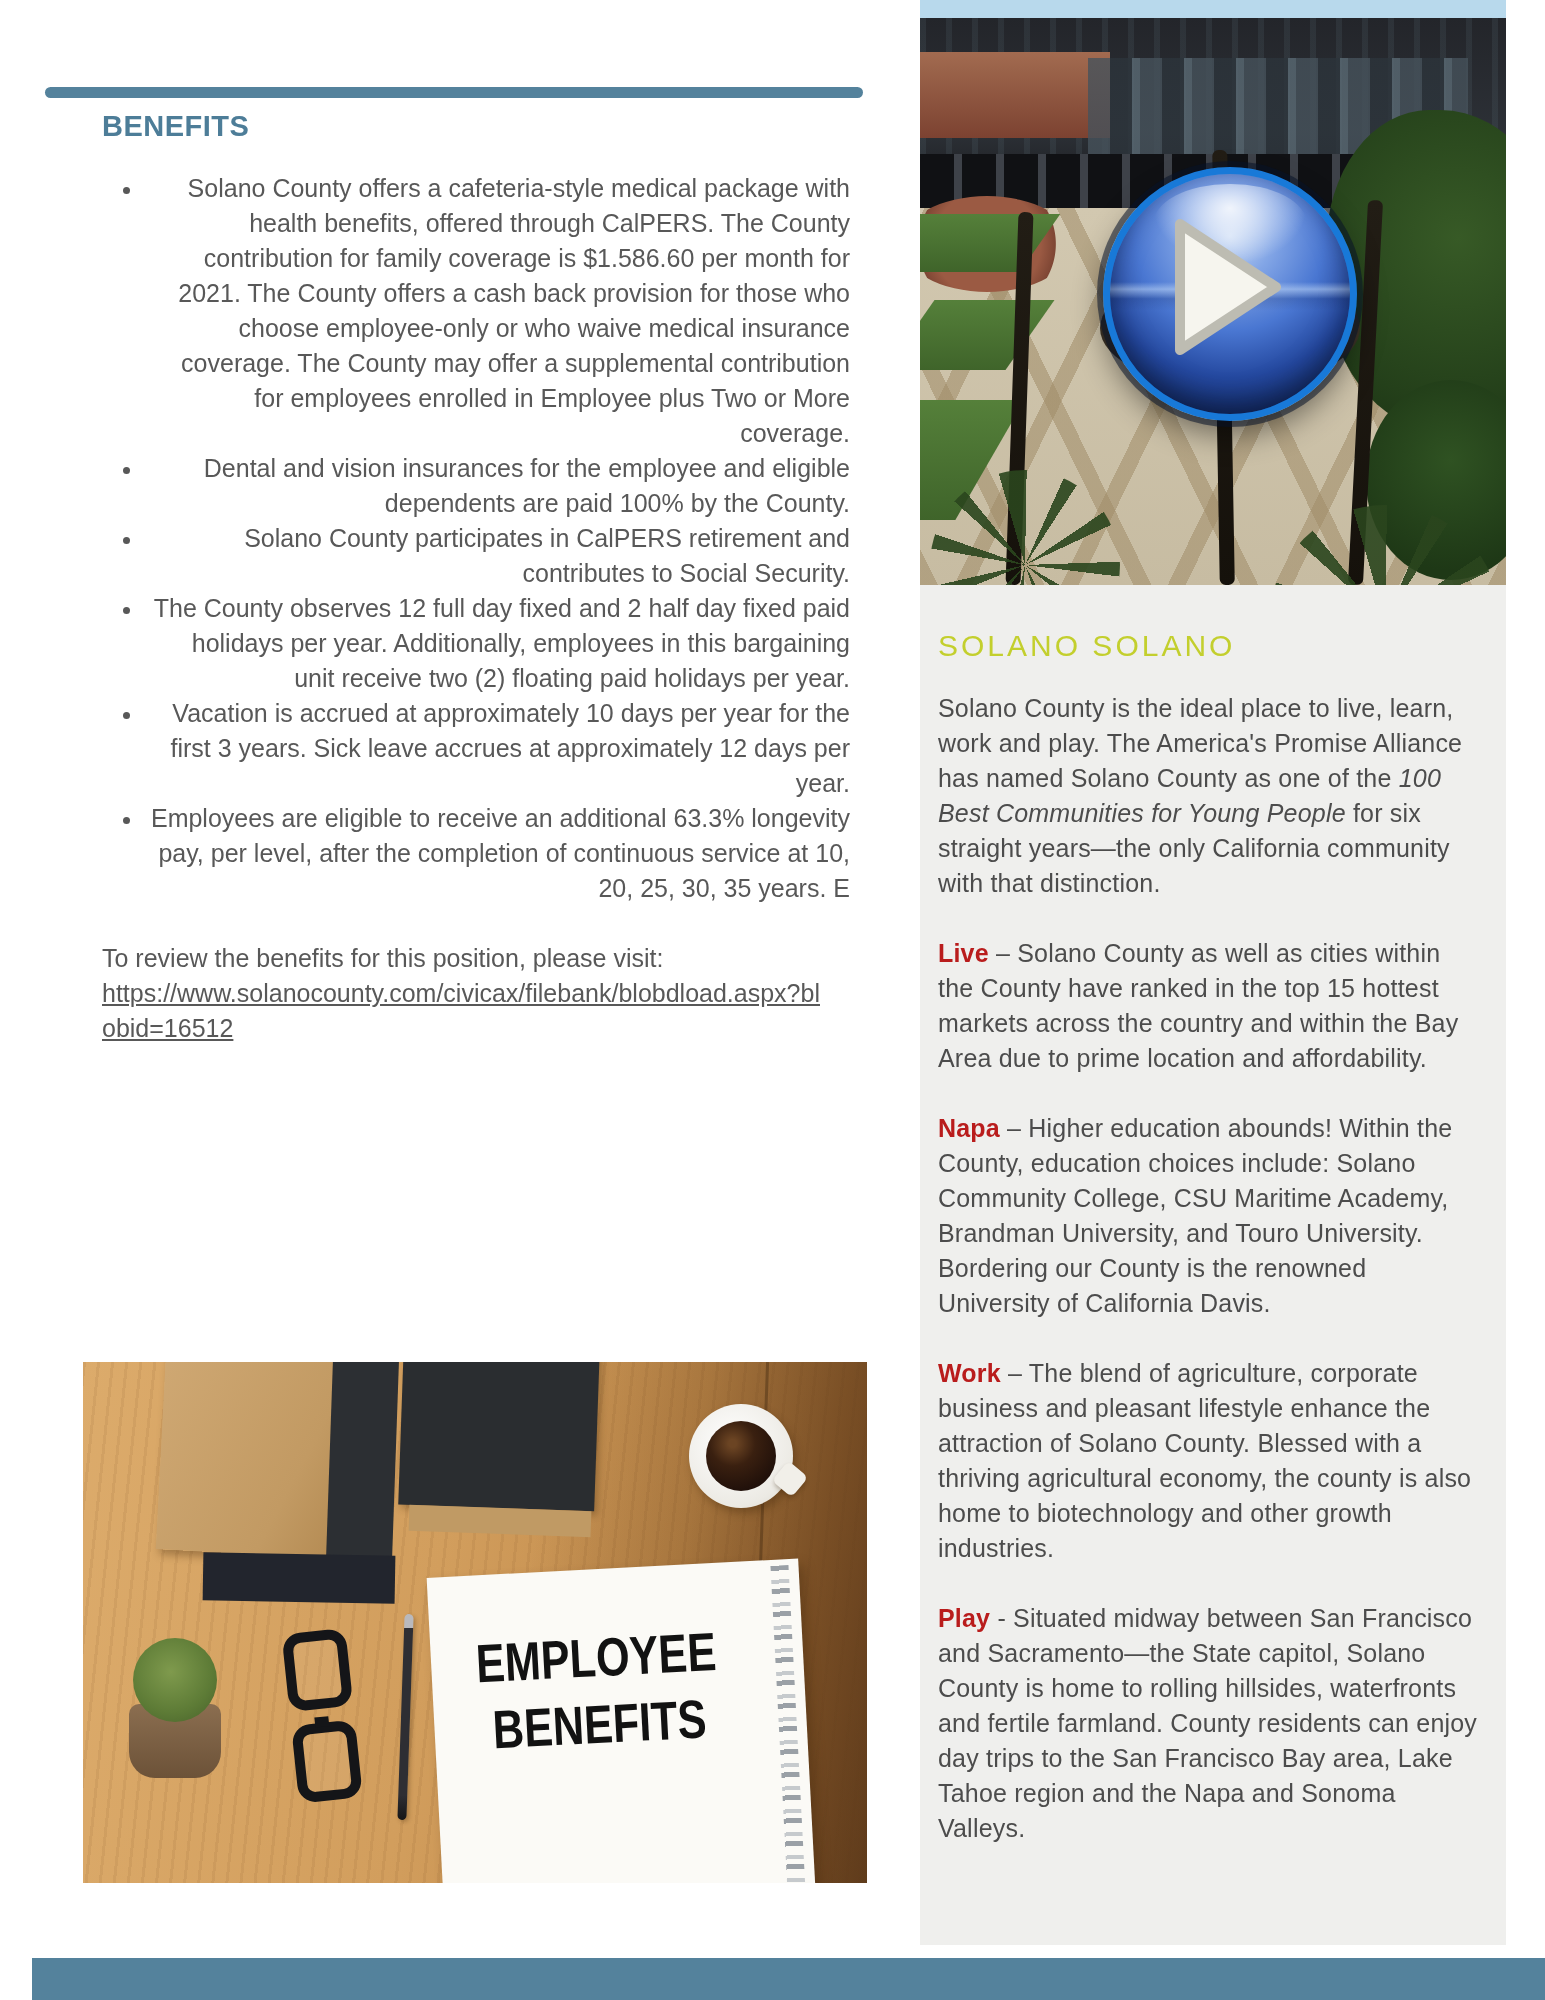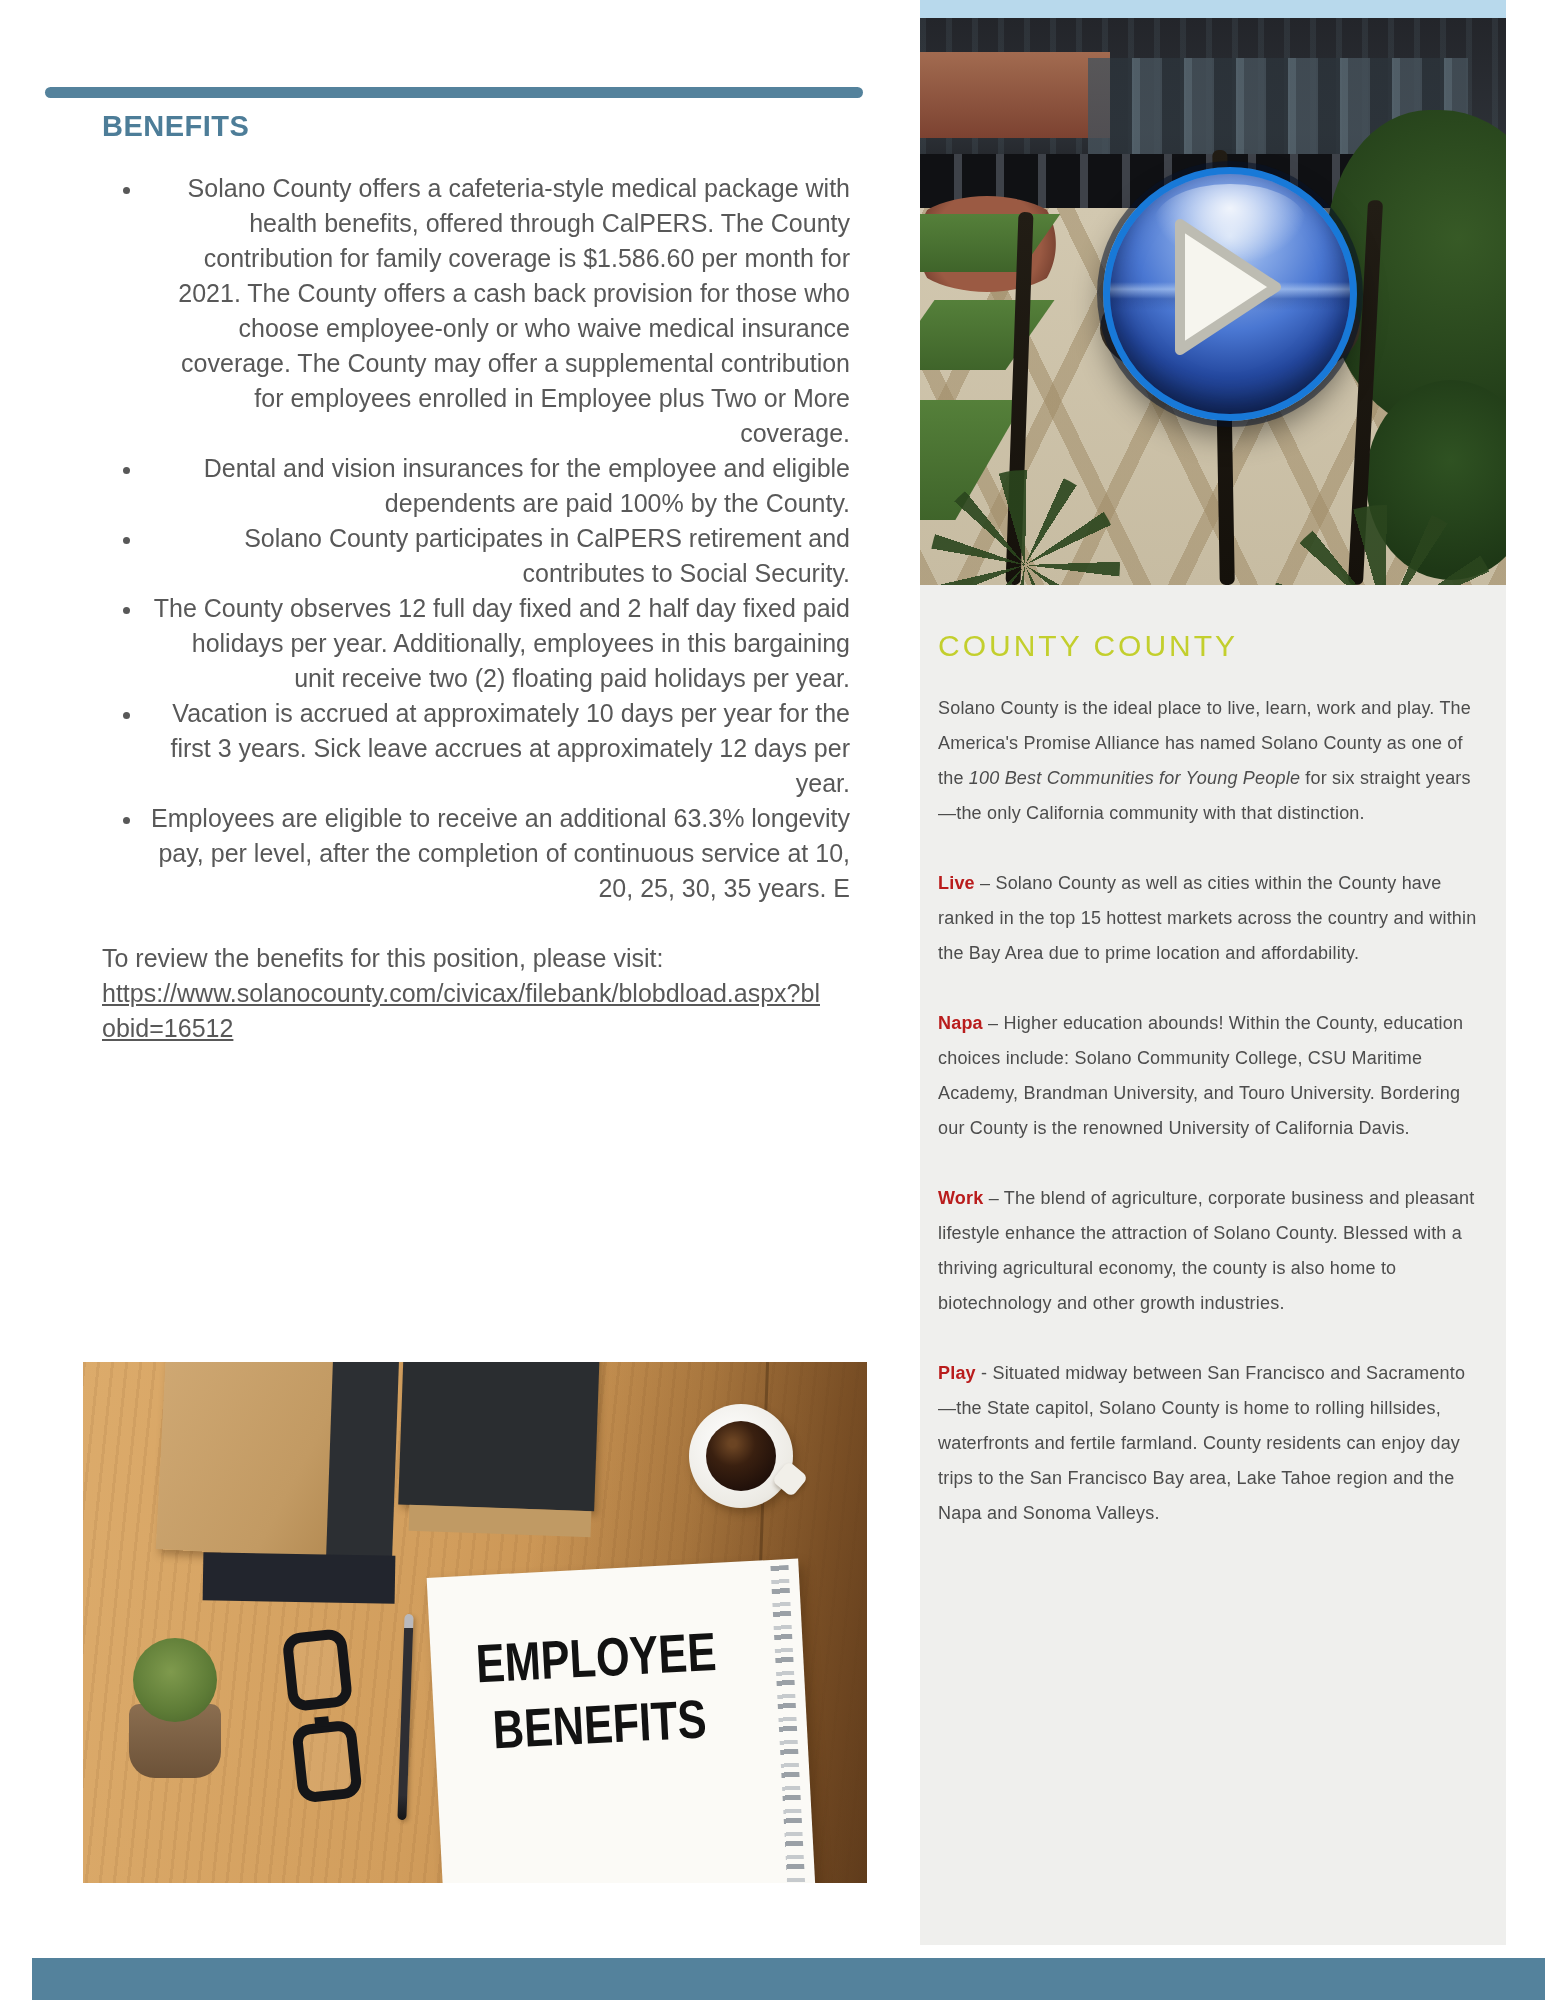--- a/index.html
+++ b/index.html
@@ -102,21 +102,21 @@
       border:7px solid #1879d8;
       box-shadow:0 0 0 6px rgba(8,18,40,.55), 0 14px 30px rgba(0,0,0,.45), inset 0 -10px 26px rgba(4,10,30,.5);}
   .play-button .shine{position:absolute;left:18%;top:4%;width:64%;height:34%;border-radius:50%;
       background:radial-gradient(ellipse at 50% 30%, rgba(255,255,255,.85), rgba(255,255,255,0) 70%);}
   .play-icon{position:absolute;left:58px;top:40px;}
 
   
   .county-panel{position:relative;width:586px;min-height:1360px;background:#efefed;box-sizing:border-box;
       padding:44px 28px 40px 18px;}
   .county-heading{margin:0 0 28px 0;font-size:30px;font-weight:500;letter-spacing:3px;color:#c3cf2d;}
-  .county-panel p{margin:0 0 35px 0;font-size:18px;line-height:35px;letter-spacing:.2px;color:#4c4c4c;}
+  .county-panel p{margin:0 0 35px 0;font-size:25px;line-height:35px;letter-spacing:.2px;color:#4c4c4c;}
   .county-panel p:last-child{margin-bottom:0;}
   .sect-label{font-weight:bold;color:#b91c1c;}
   .italic{font-style:italic;}
 
   
   .footer-bar{position:absolute;left:32px;top:1958px;width:1513px;height:42px;background:#54829c;}
 </style>
 </head>
 <body>
 
@@ -194,21 +194,21 @@
       <div class="fronds fronds-2"></div>
       <div class="play-button">
         <div class="shine"></div>
         <svg class="play-icon" width="120" height="146" viewBox="0 0 120 146">
           <polygon points="12,10 108,73 12,136" fill="#f6f5ee" stroke="#bdbcb2" stroke-width="10" stroke-linejoin="round"></polygon>
         </svg>
       </div>
     </div>
 
     <div class="county-panel">
-      <h3 class="county-heading">COUNTY COUNTY</h3>
+      <h3 class="county-heading">SOLANO SOLANO</h3>
       <p><span>Solano County is the ideal place to live, learn, work and play. The America's Promise Alliance has named Solano County as one of the </span><span class="italic">100 Best Communities for Young People</span><span> for six straight years—the only California community with that distinction.</span></p>
       <p><span class="sect-label">Live</span><span> – </span><span>Solano County as well as cities within the County have ranked in the top 15 hottest markets across the country and within the Bay Area due to prime location and affordability.</span></p>
       <p><span class="sect-label">Napa</span><span> – </span><span>Higher education abounds! Within the County, education choices include: Solano Community College, CSU Maritime Academy, Brandman University, and Touro University. Bordering our County is the renowned University of California Davis.</span></p>
       <p><span class="sect-label">Work</span><span> – </span><span>The blend of agriculture, corporate business and pleasant lifestyle enhance the attraction of Solano County. Blessed with a thriving agricultural economy, the county is also home to biotechnology and other growth industries.</span></p>
       <p><span class="sect-label">Play</span><span> - </span><span>Situated midway between San Francisco and Sacramento—the State capitol, Solano County is home to rolling hillsides, waterfronts and fertile farmland. County residents can enjoy day trips to the San Francisco Bay area, Lake Tahoe region and the Napa and Sonoma Valleys.</span></p>
     </div>
 
   </div>
 
   <div class="footer-bar"></div>

